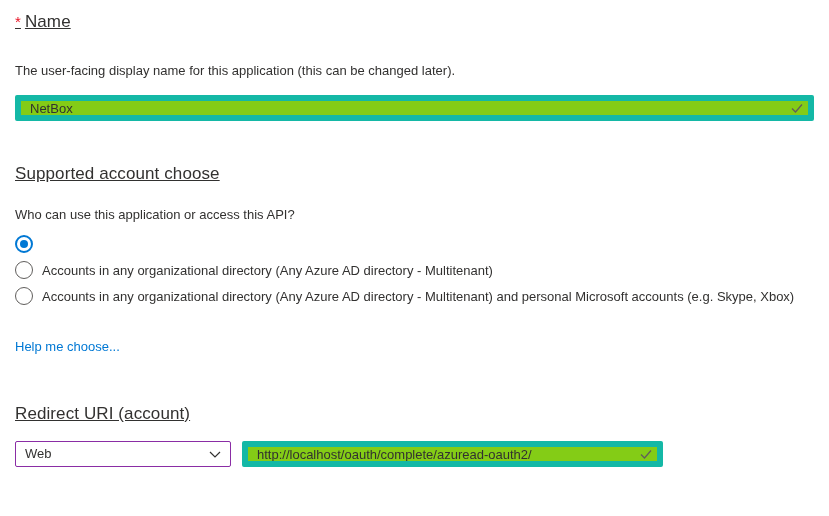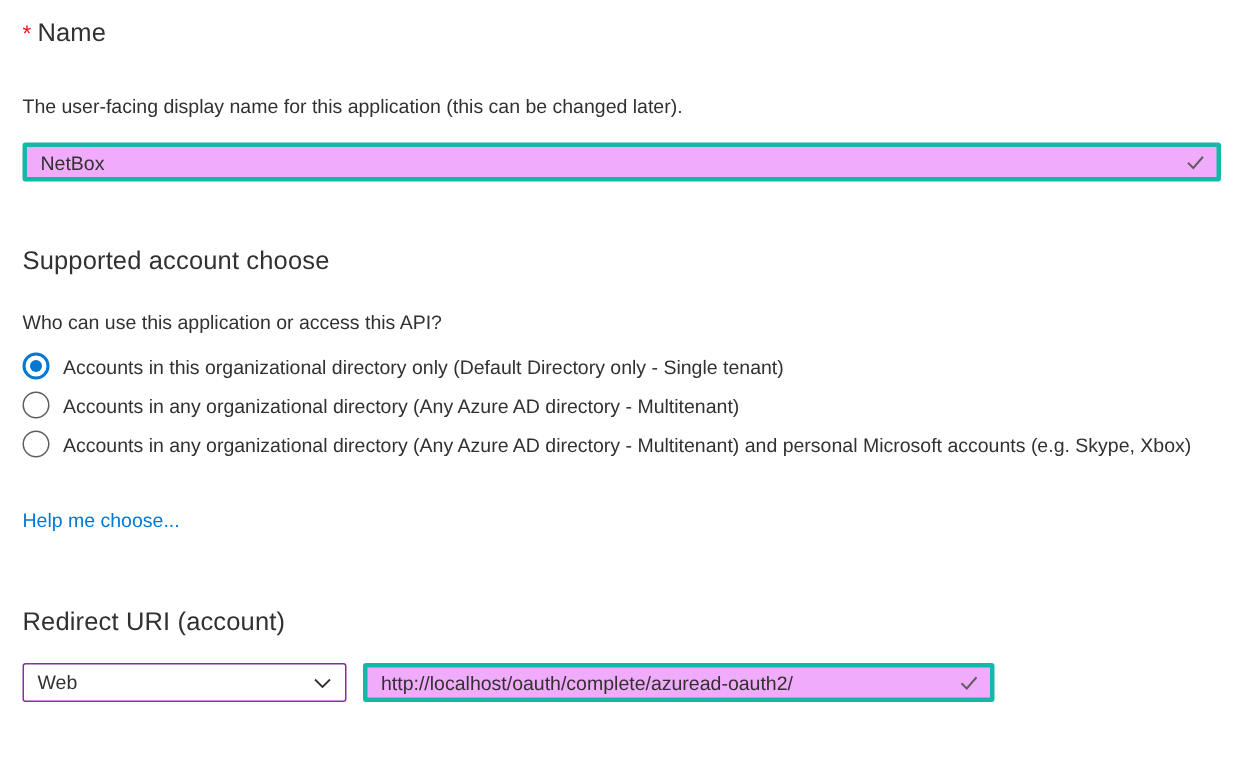--- a/index.html
+++ b/index.html
@@ -10,48 +10,49 @@
     color: #323130;
     overflow: hidden;
   }
   .page { padding: 10px 15px 0 15px; width: 829px; }
 
   .section-title {
     font-size: 17px;
     font-weight: 400;
     color: #323130;
     letter-spacing: 0.1px;
+    text-decoration: underline;
   }
   .required-star { color: #e81123; margin-right: 4px; font-size: 15px; }
 
   .helper-text {
     font-size: 13px;
     color: #323130;
     line-height: 19px;
   }
 
   
   .name-title { margin-top: 2px; }
   .name-desc { margin-top: 29px; }
   .input-wrap {
     position: relative;
     margin-top: 15px;
     height: 26px;
   }
   .text-input {
     width: 100%;
     height: 26px;
-    border: 3px solid #14b8a6;
+    border: 6px solid #14b8a6;
     border-radius: 2px;
     font-family: "Liberation Sans", sans-serif;
     font-size: 13px;
     color: #323130;
     padding: 0 28px 0 9px;
     outline: none;
-    background: #f0abfc;
+    background: #84cc16;
   }
   .input-check {
     position: absolute;
     right: 9px; top: 50%;
     transform: translateY(-50%);
     width: 16px; height: 16px;
     pointer-events: none;
   }
   .input-check svg { display: block; }
 
@@ -159,21 +160,20 @@
     </span>
   </div>
 
   <div class="account-section">
     <div class="section-title">Supported account choose</div>
     <div class="helper-text account-question">Who can use this application or access this API?</div>
 
     <div class="radio-group">
       <div class="radio-row checked">
         <span class="radio-circle"></span>
-        <span class="radio-label">Accounts in this organizational directory only (Default Directory only - Single tenant)</span>
       </div>
       <div class="radio-row">
         <span class="radio-circle"></span>
         <span class="radio-label">Accounts in any organizational directory (Any Azure AD directory - Multitenant)</span>
       </div>
       <div class="radio-row">
         <span class="radio-circle"></span>
         <span class="radio-label">Accounts in any organizational directory (Any Azure AD directory - Multitenant) and personal Microsoft accounts (e.g. Skype, Xbox)</span>
       </div>
     </div>

